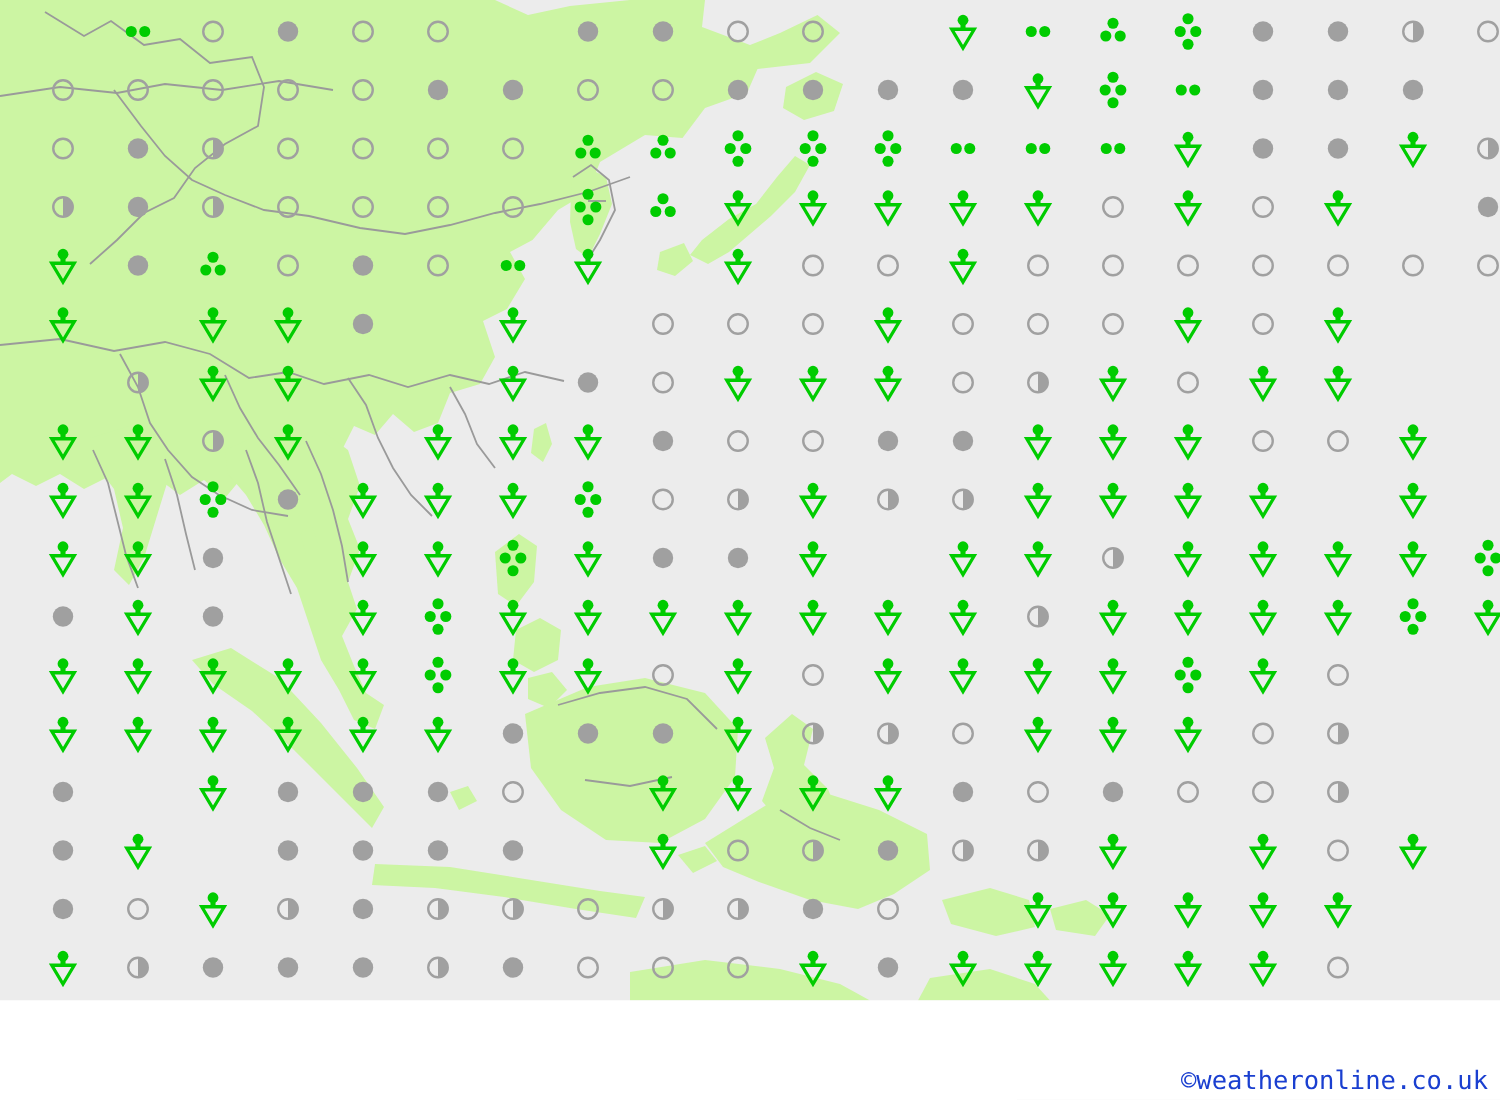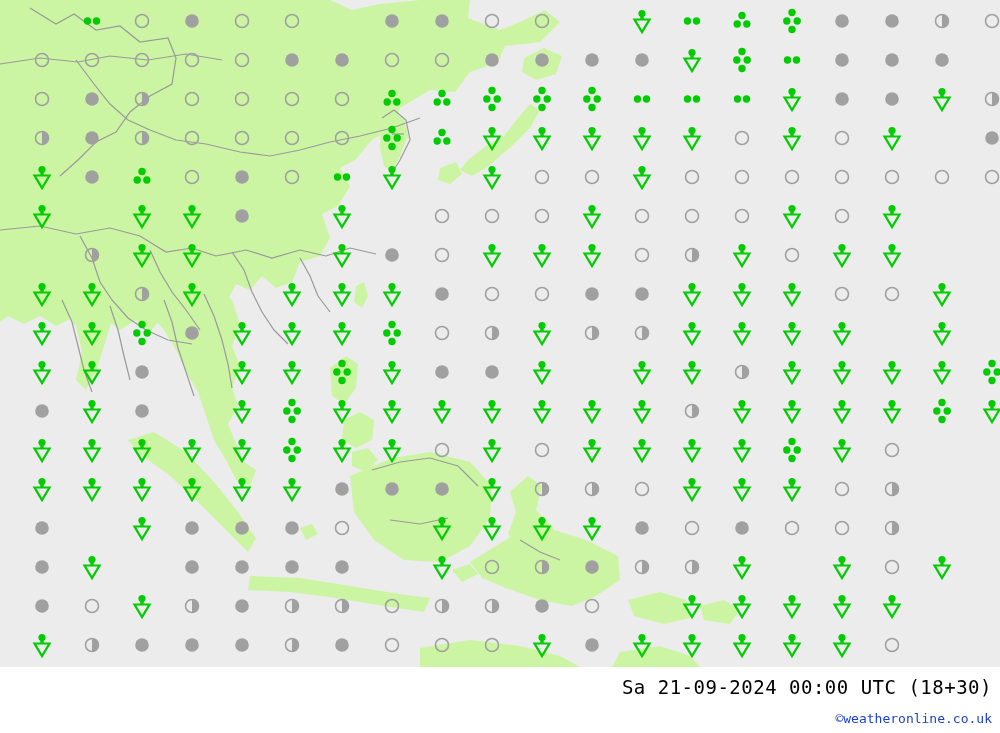--- a/index.html
+++ b/index.html
@@ -16,21 +16,21 @@
   #symbols{position:absolute;left:0;top:0;width:1000px;height:667px;}
   .sym{position:absolute;width:26px;height:30px;margin-left:-13px;margin-top:-15px;}
   .sym svg{display:block;width:26px;height:30px;overflow:visible;}
 
   
   #footer{position:absolute;left:0;top:667px;width:1000px;height:66px;background:#ffffff;}
   #footer .ftitle{position:absolute;left:6px;top:9px;font-size:19px;color:#000;
       letter-spacing:.5px;white-space:pre;}
   #footer .fdate{position:absolute;right:8px;top:9px;font-size:19px;color:#000;
       letter-spacing:.5px;white-space:pre;}
-  #footer .fcredit{position:absolute;right:8px;top:44px;font-size:13px;color:#1a3fd0;
+  #footer .fcredit{position:absolute;right:8px;top:44px;font-size:17px;color:#1a3fd0;
       white-space:pre;}
 </style>
 </head>
 <body>
 
 <div id="page">
 
   <div id="map">
 
     <svg class="geo" viewBox="0 0 1000 667">
@@ -1947,17 +1947,16 @@
         </div>
         <div class="sym" style="left: 892px; top: 645px;">
           <svg viewBox="0 0 26 30">
             <circle cx="13" cy="15" r="6.5" fill="none" stroke="#a0a0a0" stroke-width="1.6"></circle>
           </svg>
         </div>
       </div>
   </div>
 
   <div id="footer">
-    <div class="fdate">Sa 21-09-2024 00:00 UTC (18+30)</div>
     <div class="fcredit">©weatheronline.co.uk</div>
   </div>
 
 </div>
 
 </body></html>

